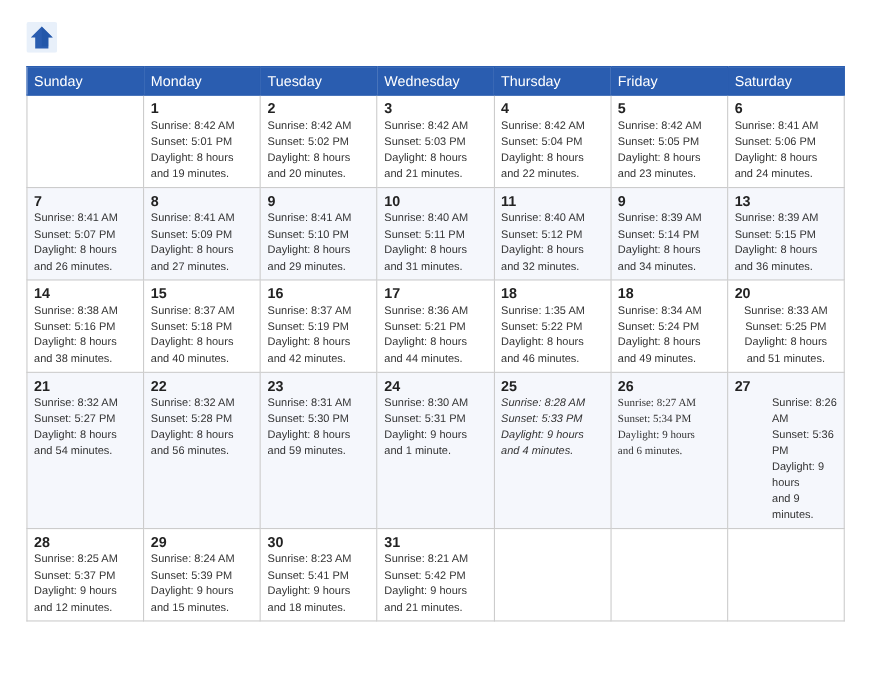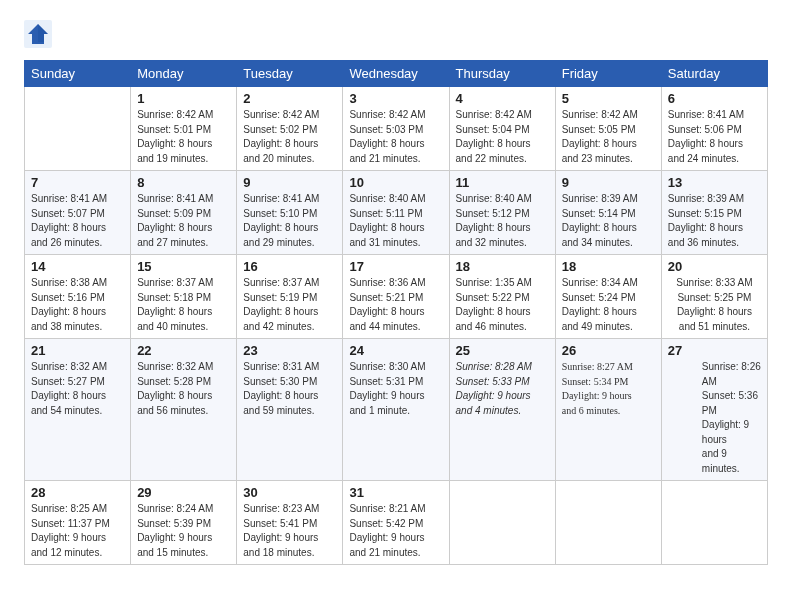--- a/index.html
+++ b/index.html
@@ -313,21 +313,21 @@
             <div class="day-info" style="white-space: pre-line; margin-left: 34px;">Sunrise: 8:26 AM
 Sunset: 5:36 PM
 Daylight: 9 hours
 and 9 minutes.</div>
           </td>
         </tr>
         <tr>
           <td>
             <span class="day-number">28</span>
             <div class="day-info" style="white-space: pre-line;">Sunrise: 8:25 AM
-Sunset: 11:37 PM
+Sunset: 5:37 PM
 Daylight: 9 hours
 and 12 minutes.</div>
           </td>
           <td>
             <span class="day-number">29</span>
             <div class="day-info" style="white-space: pre-line;">Sunrise: 8:24 AM
 Sunset: 5:39 PM
 Daylight: 9 hours
 and 15 minutes.</div>
           </td>

